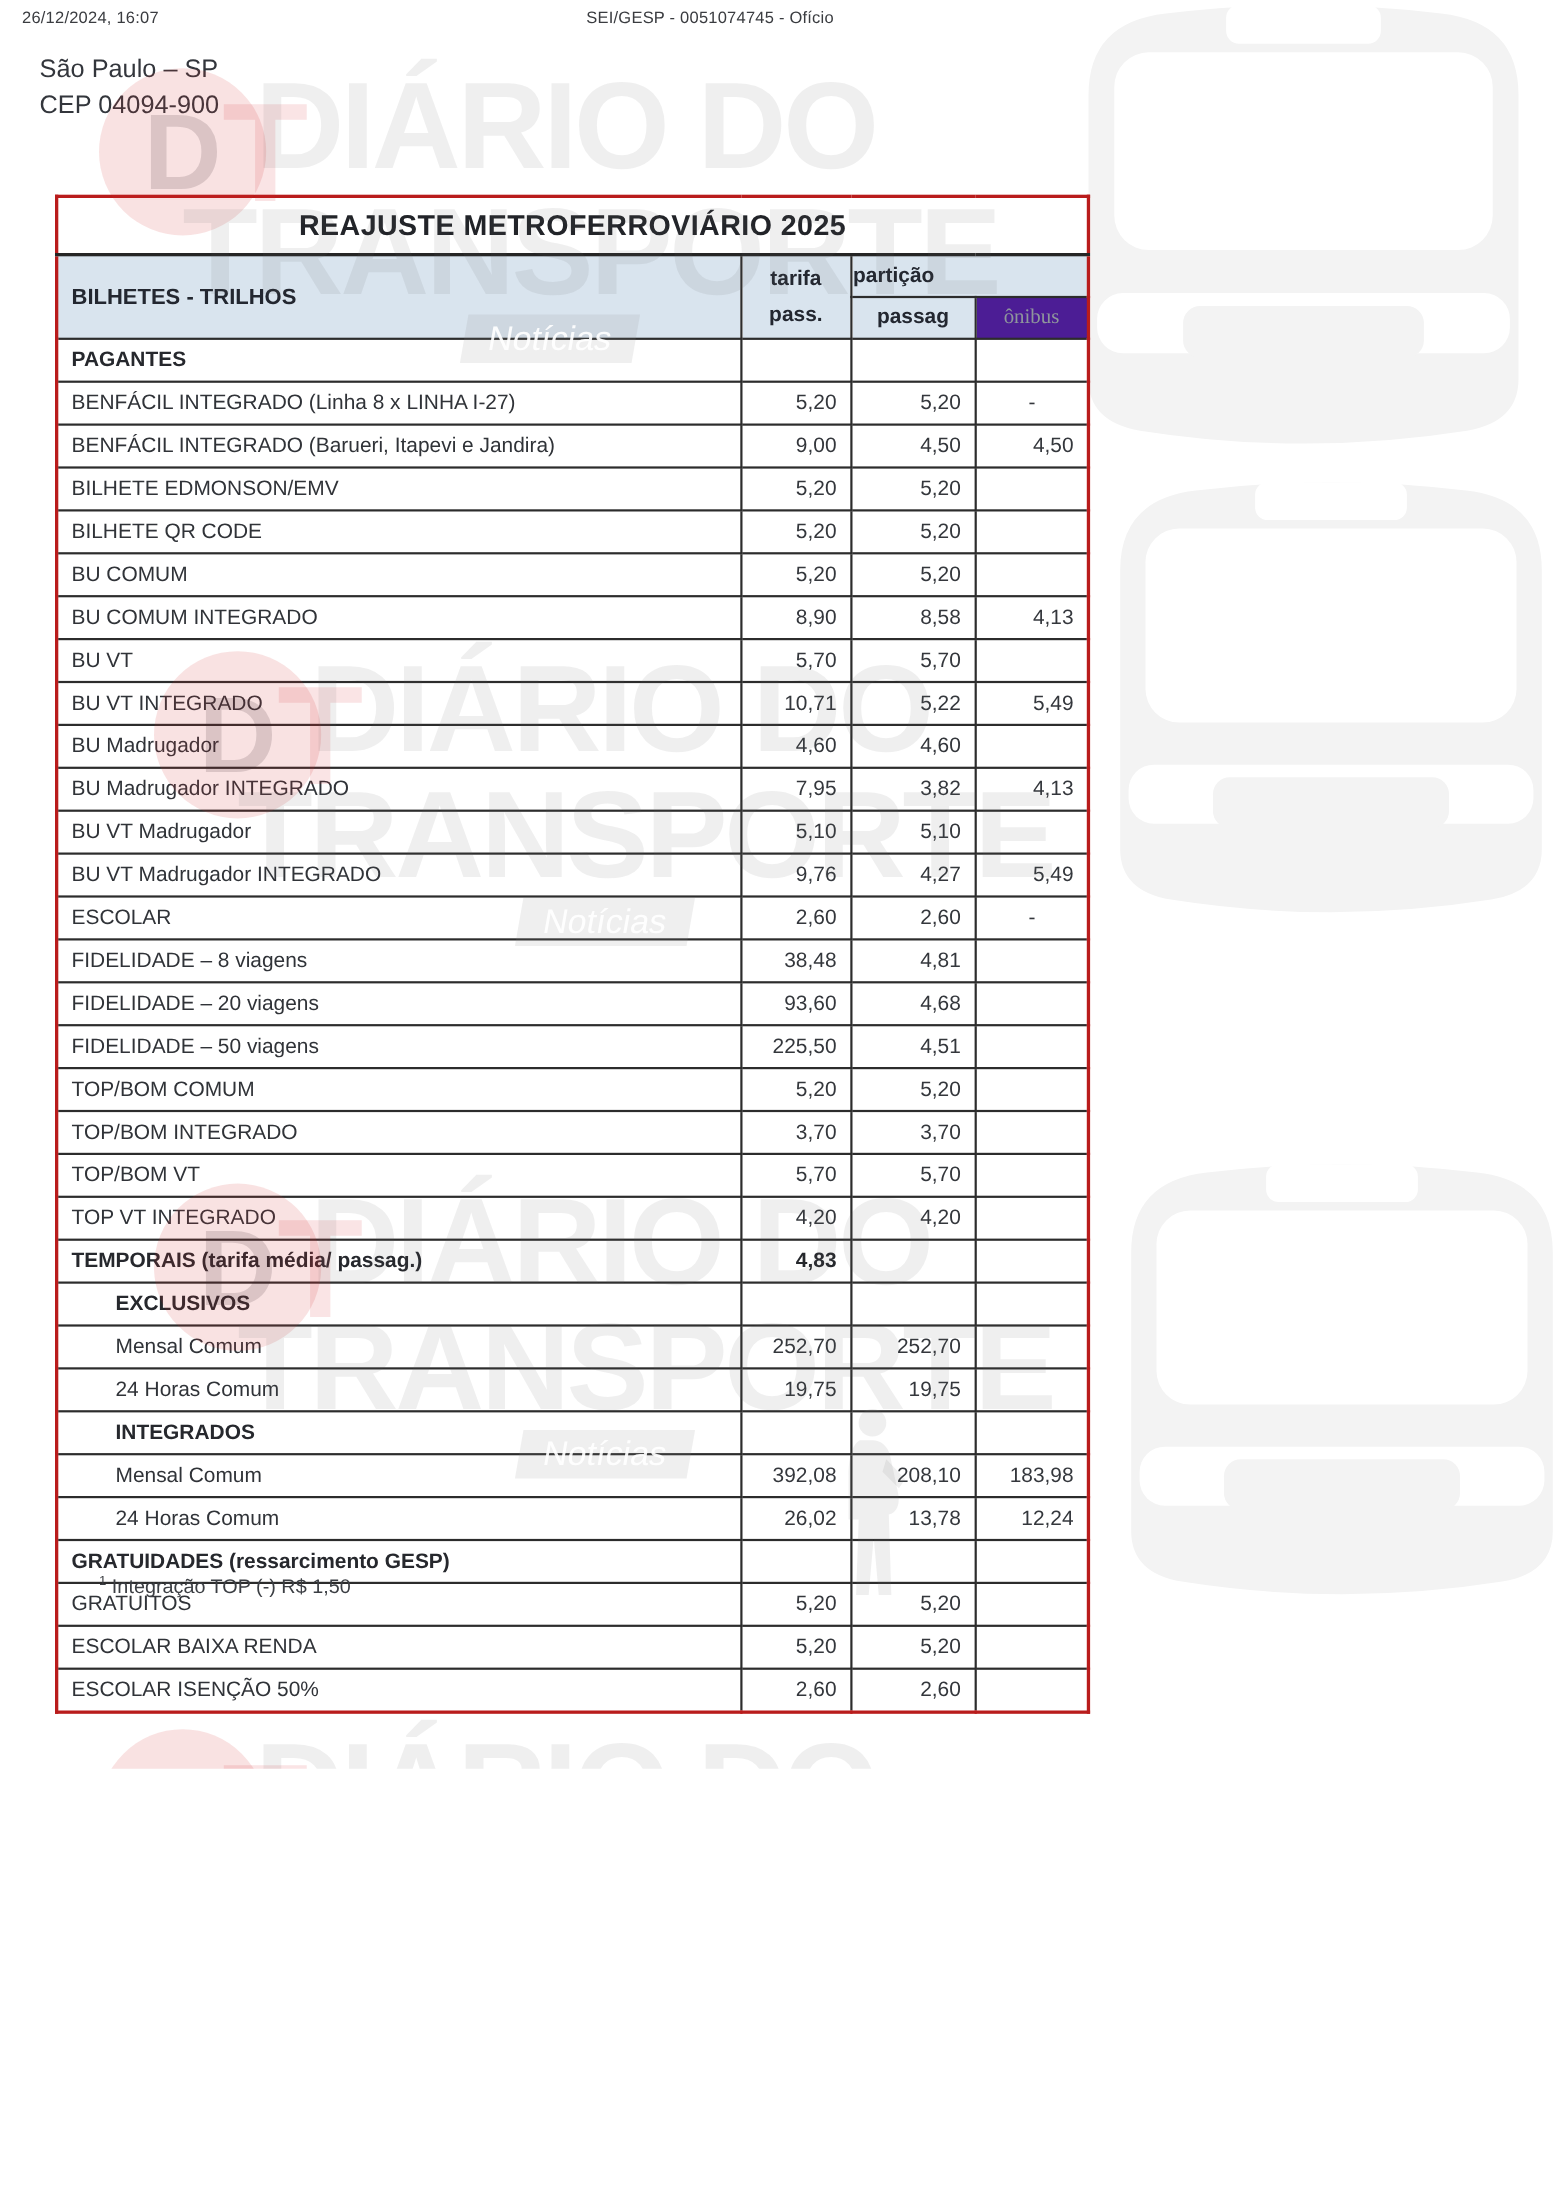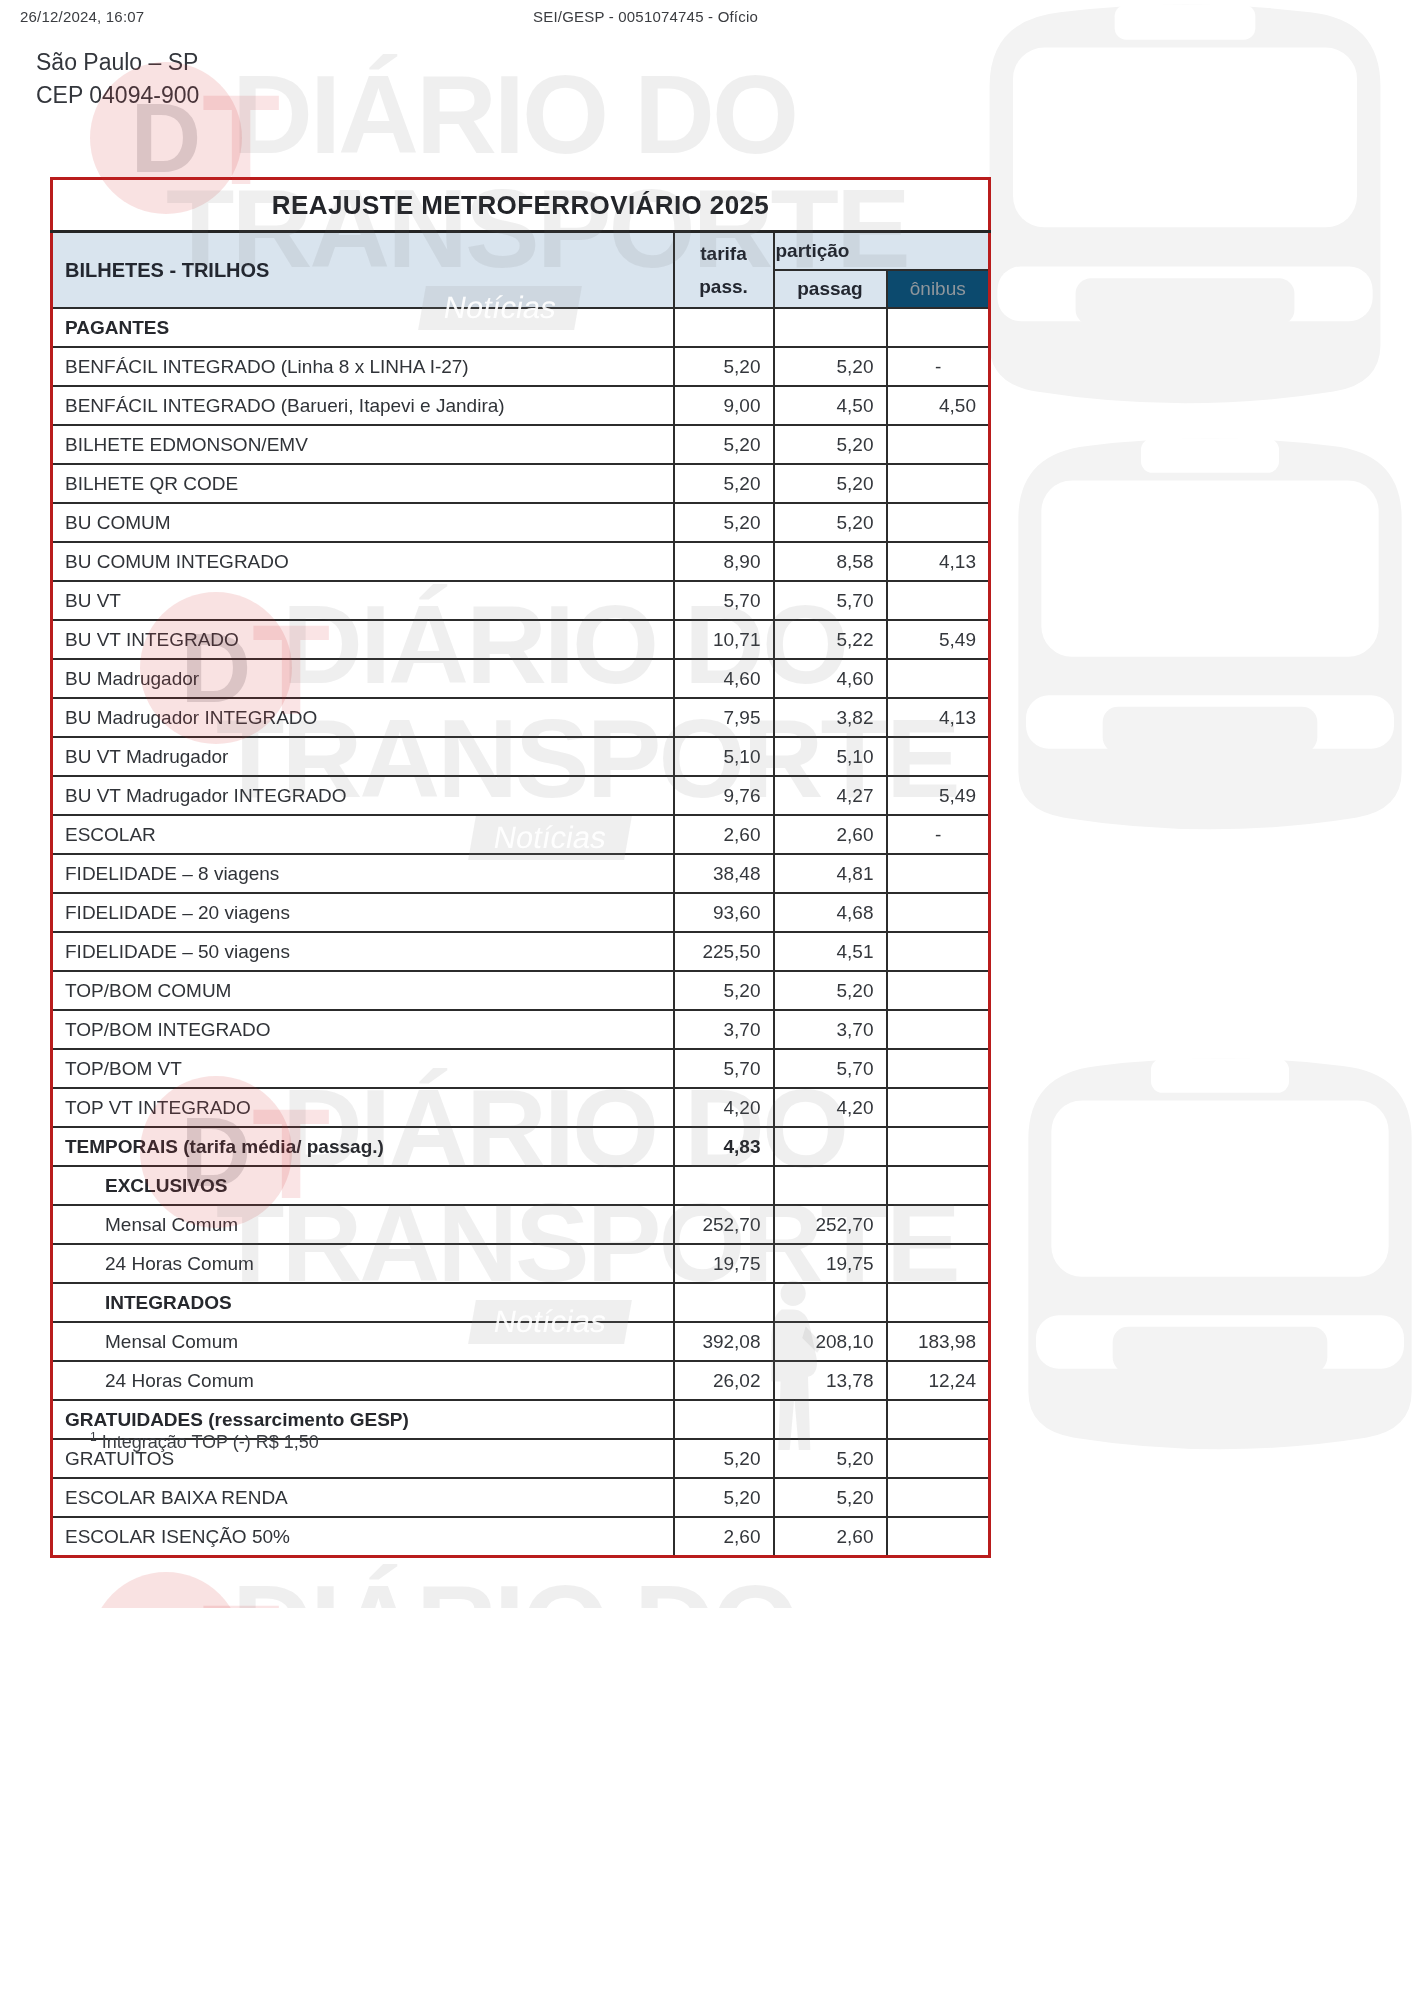--- a/index.html
+++ b/index.html
@@ -21,21 +21,21 @@
   table{border-collapse:collapse;table-layout:fixed;width:938px;background:#fff;border:3px solid #b91c1c;}
   col.c-label{width:622px;}col.c-tarifa{width:100px;}col.c-trilhos{width:113px;}col.c-onibus{width:103px;}
   td,th{border:2px solid #2c2c2c;overflow:hidden;white-space:nowrap;}
   .title-cell{height:48px;text-align:center;font-size:26px;font-weight:bold;color:#222429;
               letter-spacing:0.4px;border-bottom:3px solid #252525;background:#fff;}
   .blue{background:#d9e4ee;}
   .hdr-bilhetes{font-size:20px;font-weight:bold;color:#232730;text-align:left;padding-left:12px;}
   .hdr-tarifa{font-size:19px;font-weight:bold;color:#232730;text-align:center;line-height:1.75;margin-left:40px;}
   .hdr-particao{height:34px;font-size:19px;font-weight:bold;color:#232730;text-align:left;}
   .hdr-trilhos{height:34px;font-size:19px;font-weight:bold;color:#232730;text-align:center;}
-  .hdr-onibus{height:34px;font-size:19px;font-weight:normal;color:#8f969c;text-align:center;background:#0c4a6e;}
+  .hdr-onibus{height:34px;font-size:19px;font-weight:normal;color:#8f969c;text-align:center;background:#4c1d95;font-family:Liberation Serif, serif;}
   tbody td{height:35px;font-size:19px;color:#303338;background:#fff;}
   td.lbl{text-align:left;padding-left:12px;}
   td.lbl.ind{padding-left:52px;}
   td.b{font-weight:bold;color:#26282d;}
   td.val{text-align:right;padding-right:12px;font-size:19px;color:#34373c;}
   td.val.b{font-weight:bold;color:#26282d;}
   td.val.dash{text-align:center;padding-right:0;}
 
   .footnote{position:absolute;left:42px;top:1430px;font-size:18px;color:#3b3e43;z-index:1;margin-left:48px;}
   .footnote sup{font-size:12px;}

